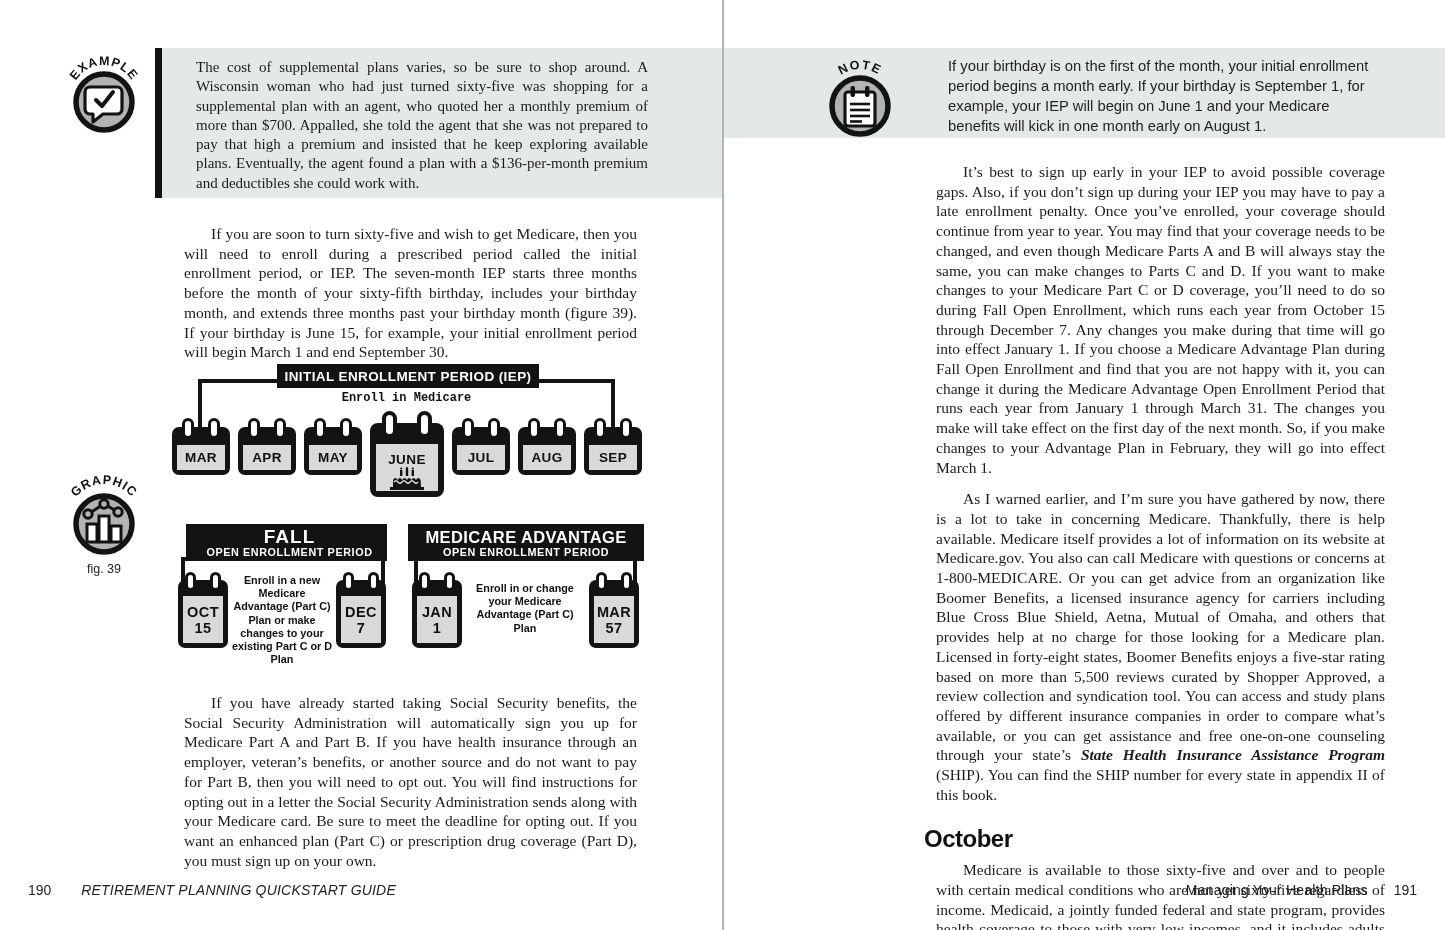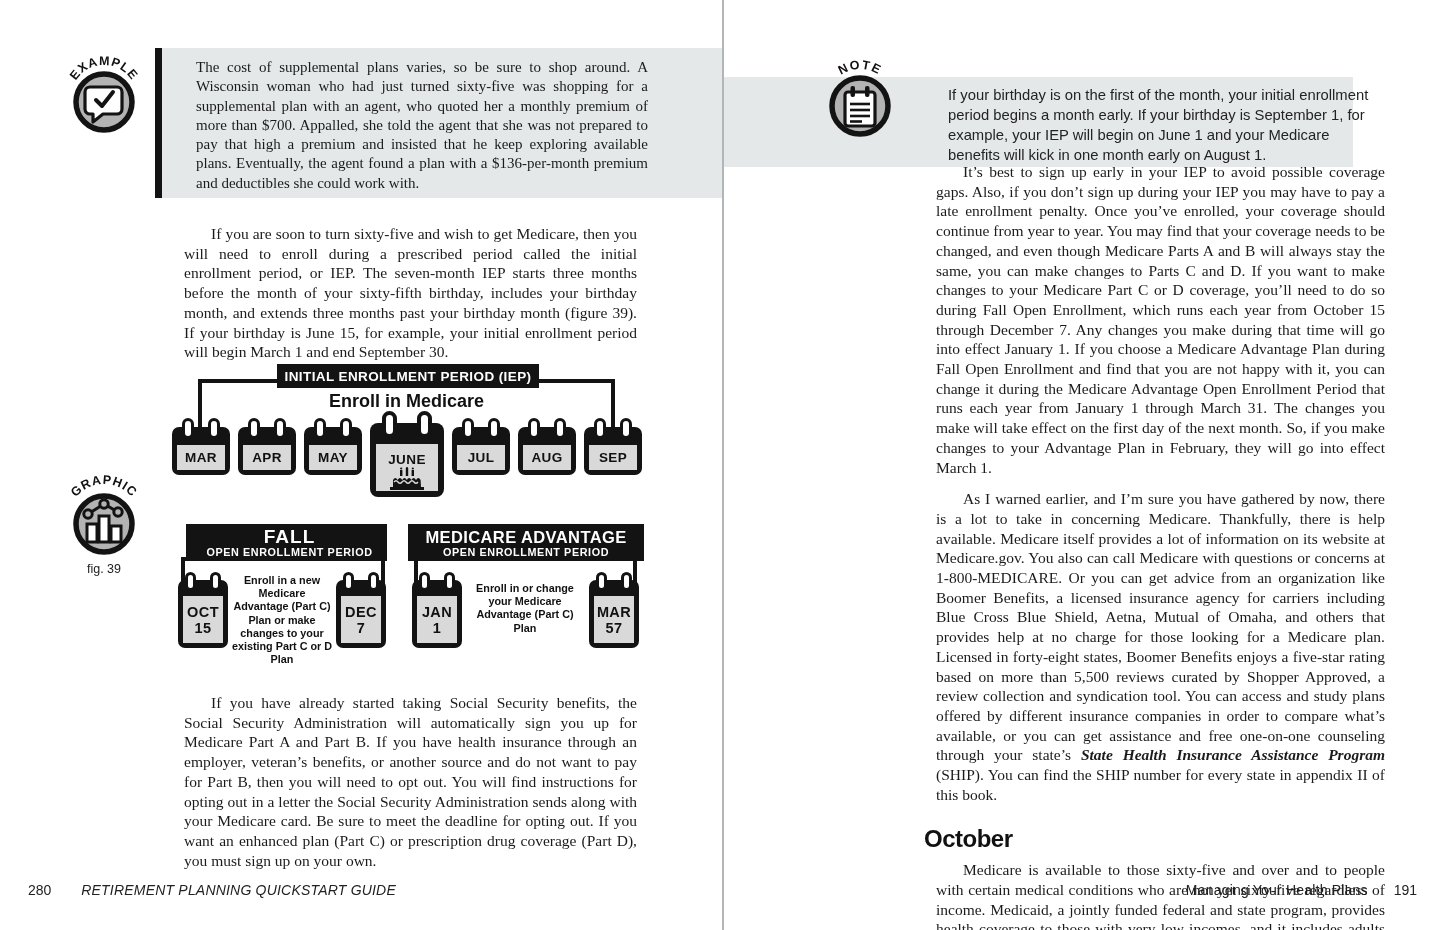--- a/index.html
+++ b/index.html
@@ -5,21 +5,21 @@
   html,body{margin:0;padding:0;background:#fff;}
   .spread{position:relative;width:1445px;height:930px;background:#ffffff;overflow:hidden;
           font-family:"Liberation Serif",serif;color:#1b1b1b;}
   .divider{position:absolute;left:722px;top:0;width:2px;height:930px;background:#b3b6b8;}
 
   
   .callout-box{position:absolute;background:#e5e8e9;}
   .example-bar{position:absolute;left:155px;top:48px;width:7px;height:150px;background:#131313;}
   .example-box{left:162px;top:48px;width:560px;height:150px;}
   .example-text{margin:0;padding:10px 74px 0 34px;font-size:15px;line-height:19.3px;text-align:justify;color:#1b1b1b;}
-  .note-box{left:724px;top:48px;width:629px;height:90px;margin-top:29px;}
+  .note-box{left:724px;top:48px;width:721px;height:90px;}
   .note-text{margin:0;position:absolute;left:224px;top:8px;width:436px;
              font-family:"Liberation Sans",sans-serif;font-size:14.8px;line-height:20px;color:#232323;}
 
   
   .bodycol{position:absolute;font-size:15.5px;line-height:19.7px;text-align:justify;}
   .bodycol p{margin:12px;text-indent:27px;}
   .heading{font-family:"Liberation Sans",sans-serif;font-weight:700;font-size:24px;
            letter-spacing:-0.5px;margin:24px 0 7px 0 !important;text-indent:0 !important;text-align:left;color:#111;}
   .ital{font-style:italic;font-weight:700;}
 
@@ -112,21 +112,21 @@
         <circle cx="58" cy="50" r="4.2" fill="#b3b3b3" stroke="#131313" stroke-width="3"></circle>
       </g>
     </svg>
     <div style="position:absolute;left:60px;top:562px;width:88px;text-align:center;
                 font-family:'Liberation Sans',sans-serif;font-size:12.5px;color:#222;">fig. 39</div>
 
     <div class="bracket" style="left:198px;top:379px;width:409px;height:46px;"></div>
     <div class="banner" style="left:277px;top:364px;width:262px;height:24px;font-size:13.5px;letter-spacing:.4px;">
       <span>INITIAL ENROLLMENT PERIOD (IEP)</span>
     </div>
-    <div class="fig-sub" style="left:198px;top:391px;width:417px;font-size:18px;">Enroll in Medicare</div>
+    <div class="fig-sub" style="left:198px;top:391px;width:417px;font-size:12px;font-family:Liberation Mono, monospace;">Enroll in Medicare</div>
 
     <div class="cal" style="left:172px;top:418px">
       <div class="cal-ring r1"></div>
       <div class="cal-ring r2"></div>
       <div class="cal-body"></div>
       <div class="cal-label">MAR</div>
     </div>
     <div class="cal" style="left:238px;top:418px">
       <div class="cal-ring r1"></div>
       <div class="cal-ring r2"></div>
@@ -225,21 +225,21 @@
         <span>MAR</span>
         <span>57</span>
       </div>
     </div>
 
     <div class="bodycol" style="left:172px;top:681px;width:477px;">
       <p>If you have already started taking Social Security benefits, the Social Security Administration will automatically sign you up for Medicare Part A and Part B. If you have health insurance through an employer, veteran’s benefits, or another source and do not want to pay for Part B, then you will need to opt out. You will find instructions for opting out in a letter the Social Security Administration sends along with your Medicare card. Be sure to meet the deadline for opting out. If you want an enhanced plan (Part C) or prescription drug coverage (Part D), you must sign up on your own.</p>
     </div>
 
     <div class="footer footer-left">
-      <span class="pnum">280</span>
+      <span class="pnum">190</span>
       <span class="booktitle">RETIREMENT PLANNING QUICKSTART GUIDE</span>
     </div>
   </section>
 
   <section>
 
     <div class="callout-box note-box">
       <p class="note-text">If your birthday is on the first of the month, your initial enrollment period begins a month early. If your birthday is September 1, for example, your IEP will begin on June 1 and your Medicare benefits will kick in one month early on August 1.</p>
     </div>
 

